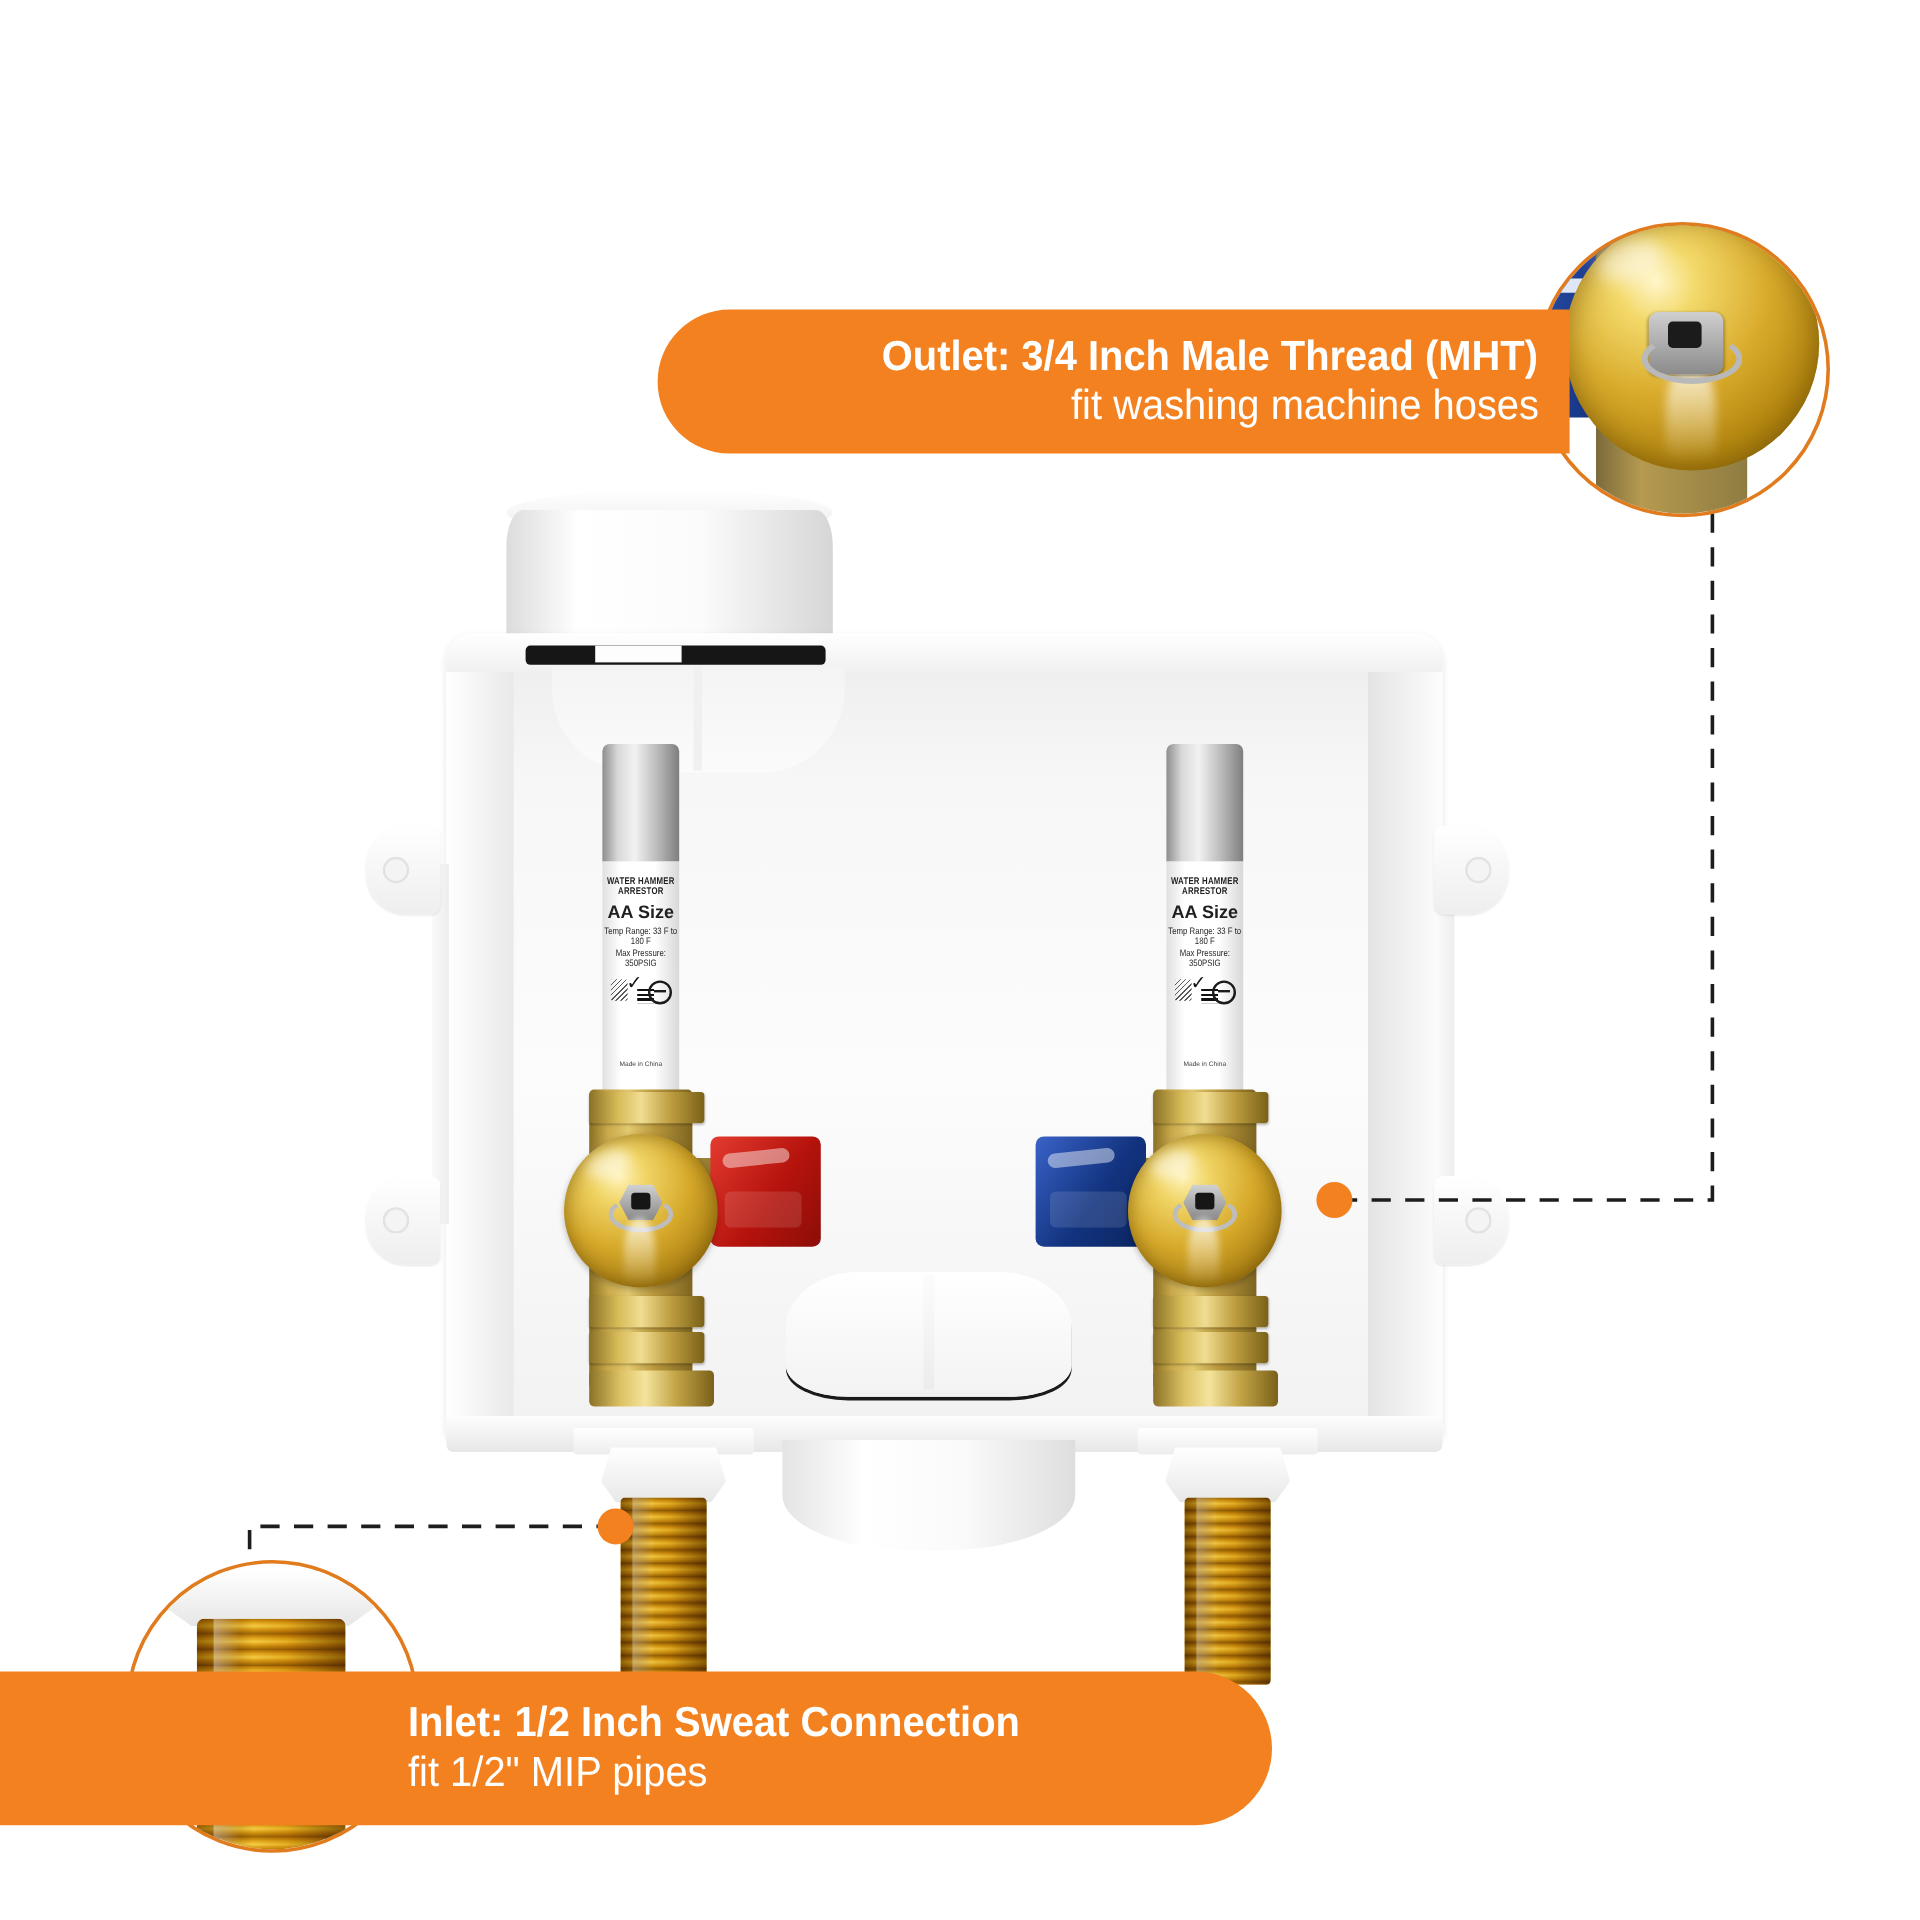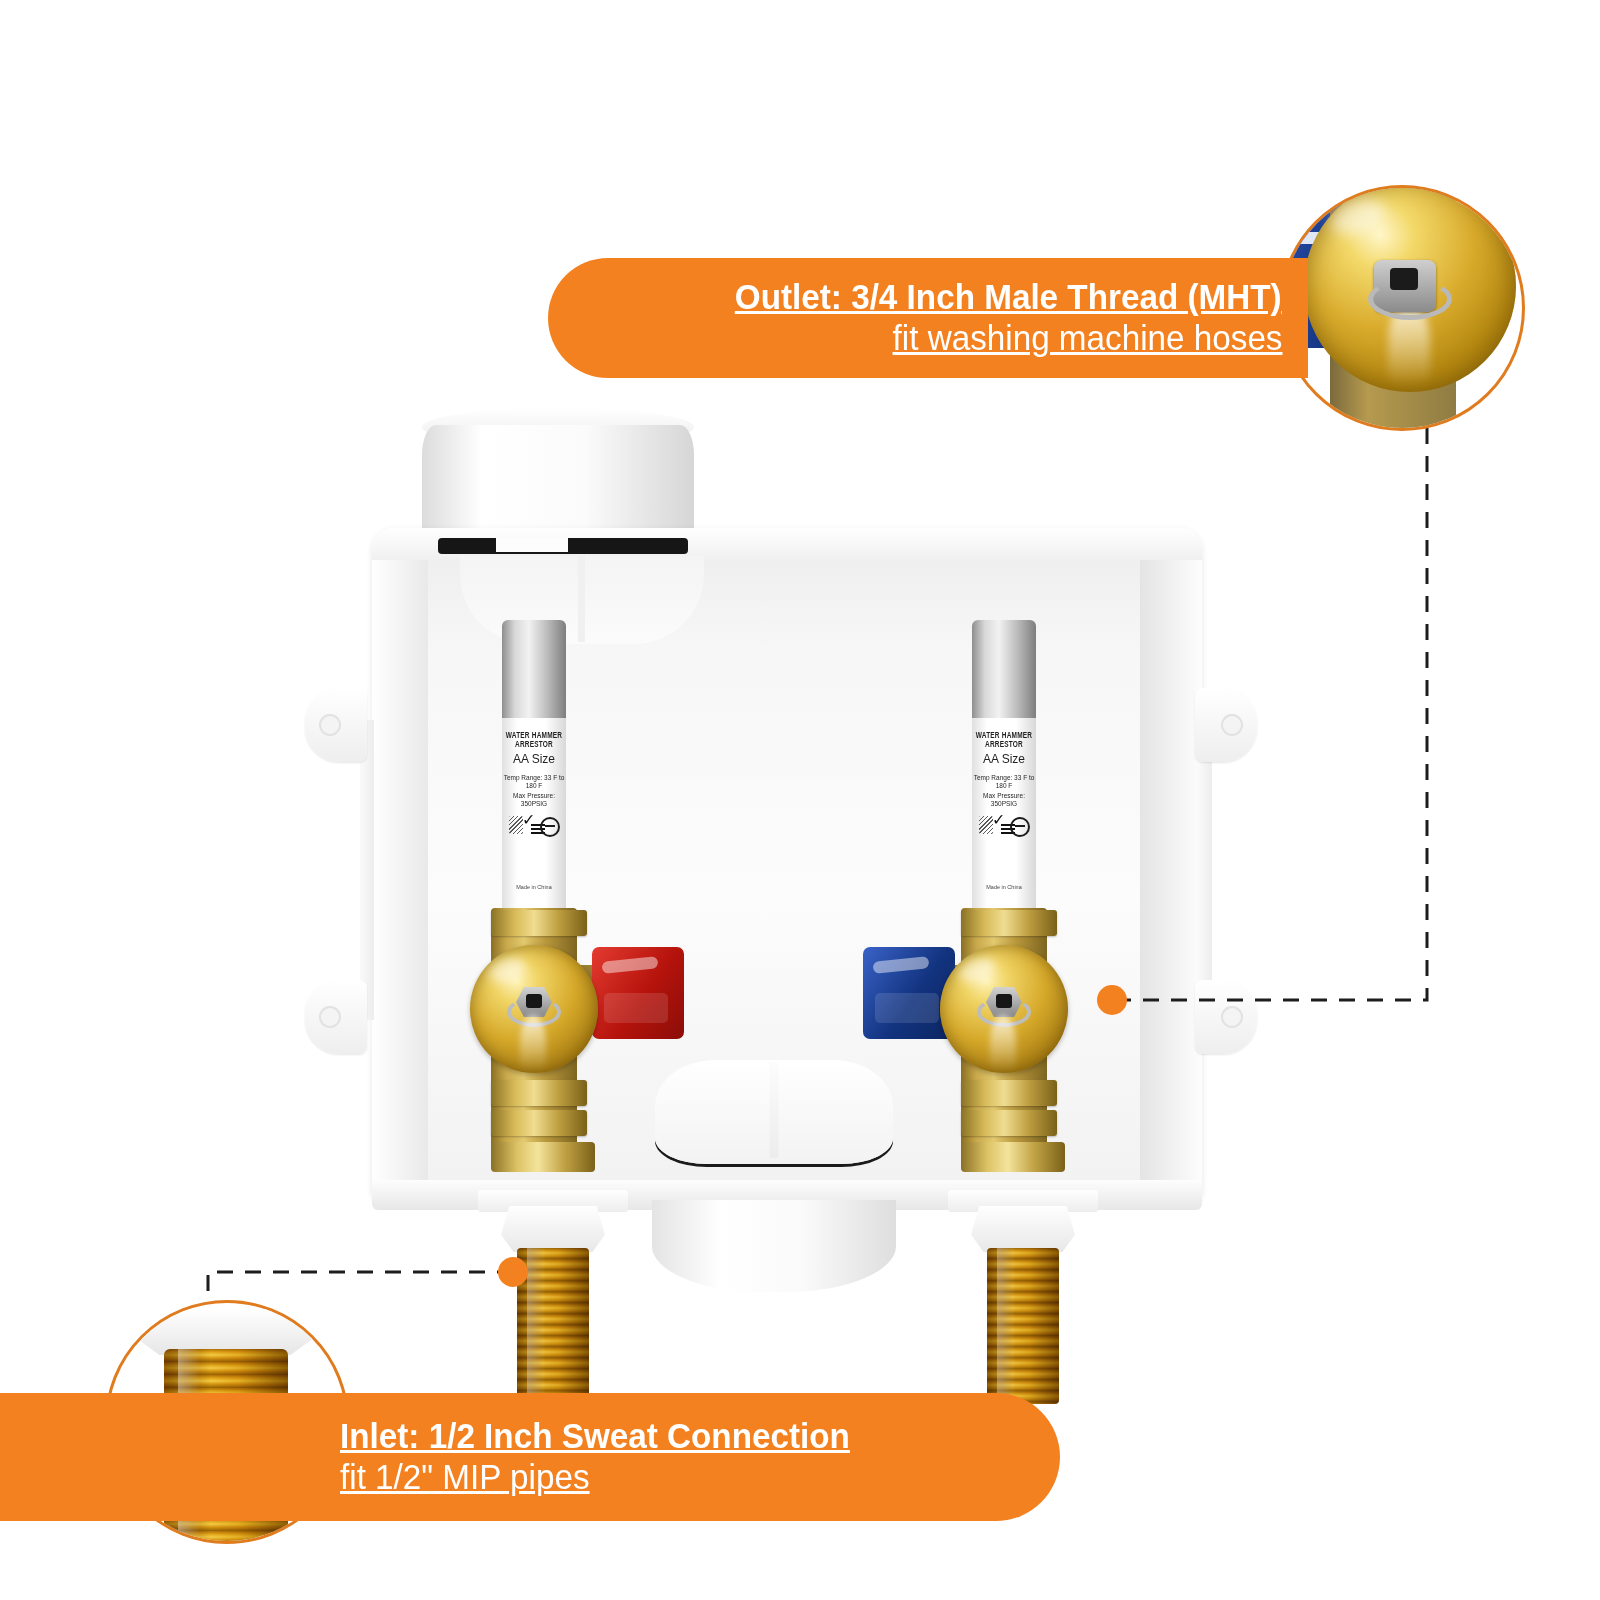--- a/index.html
+++ b/index.html
@@ -37,21 +37,20 @@
     transform:scaleX(.93);transform-origin:left center;
   }
 
   
   .pill{
     position:absolute;
     background:#F4811F;
     color:#fff;
     display:flex;flex-direction:column;justify-content:center;
     box-sizing:border-box;
-    text-decoration:underline;
   }
   #pill-outlet{
     left:548px;top:258px;width:760px;height:120px;
     border-radius:60px 0 0 60px;
     align-items:flex-end;
     padding:0 26px 0 0;
     text-align:right;
   }
   #pill-inlet{
     left:-60px;top:1393px;width:1120px;height:128px;
@@ -210,21 +209,21 @@
   .arr-bot{
     height:132px;
     background:linear-gradient(90deg,#8a8a8a,#d4d4d4 22%,#efefef 45%,#b5b5b5 72%,#777777);
   }
   .arr-bot2{
     height:44px;margin-top:3px;
     background:linear-gradient(90deg,#8a8a8a,#cfcfcf 22%,#e9e9e9 45%,#aeaeae 72%,#6f6f6f);
   }
   .lab-line{position:absolute;left:0;right:0;text-align:center;color:#1f1f1f;font-family:"Liberation Sans",sans-serif;}
   .lab-head{top:14px;font-size:6.5px;font-weight:bold;letter-spacing:.2px;transform:scaleY(1.25);}
-  .lab-size{top:34px;font-size:12px;font-weight:normal;}
+  .lab-size{top:34px;font-size:15px;font-weight:bold;}
   .lab-t1{top:56px;font-size:6.5px;transform:scaleY(1.2);}
   .lab-t2{top:74px;font-size:6.5px;transform:scaleY(1.2);}
   .lab-made{top:166px;font-size:5.5px;color:#444;}
   .lab-badges{position:absolute;top:94px;left:0;right:0;height:34px;}
   .bdg{position:absolute;}
   .bdg-lead{left:50%;transform:translateX(-50%);width:24px;height:26px;}
   .bdg-lead .chk{position:absolute;left:0;top:0;font-size:16px;color:#111;line-height:1;}
   .bdg-lead .bars{position:absolute;left:9px;top:12px;width:14px;height:12px;
     background:repeating-linear-gradient(180deg,#111 0 2px,#fff 2px 4px);}
   .bdg-l{left:7px;top:4px;width:14px;height:18px;

